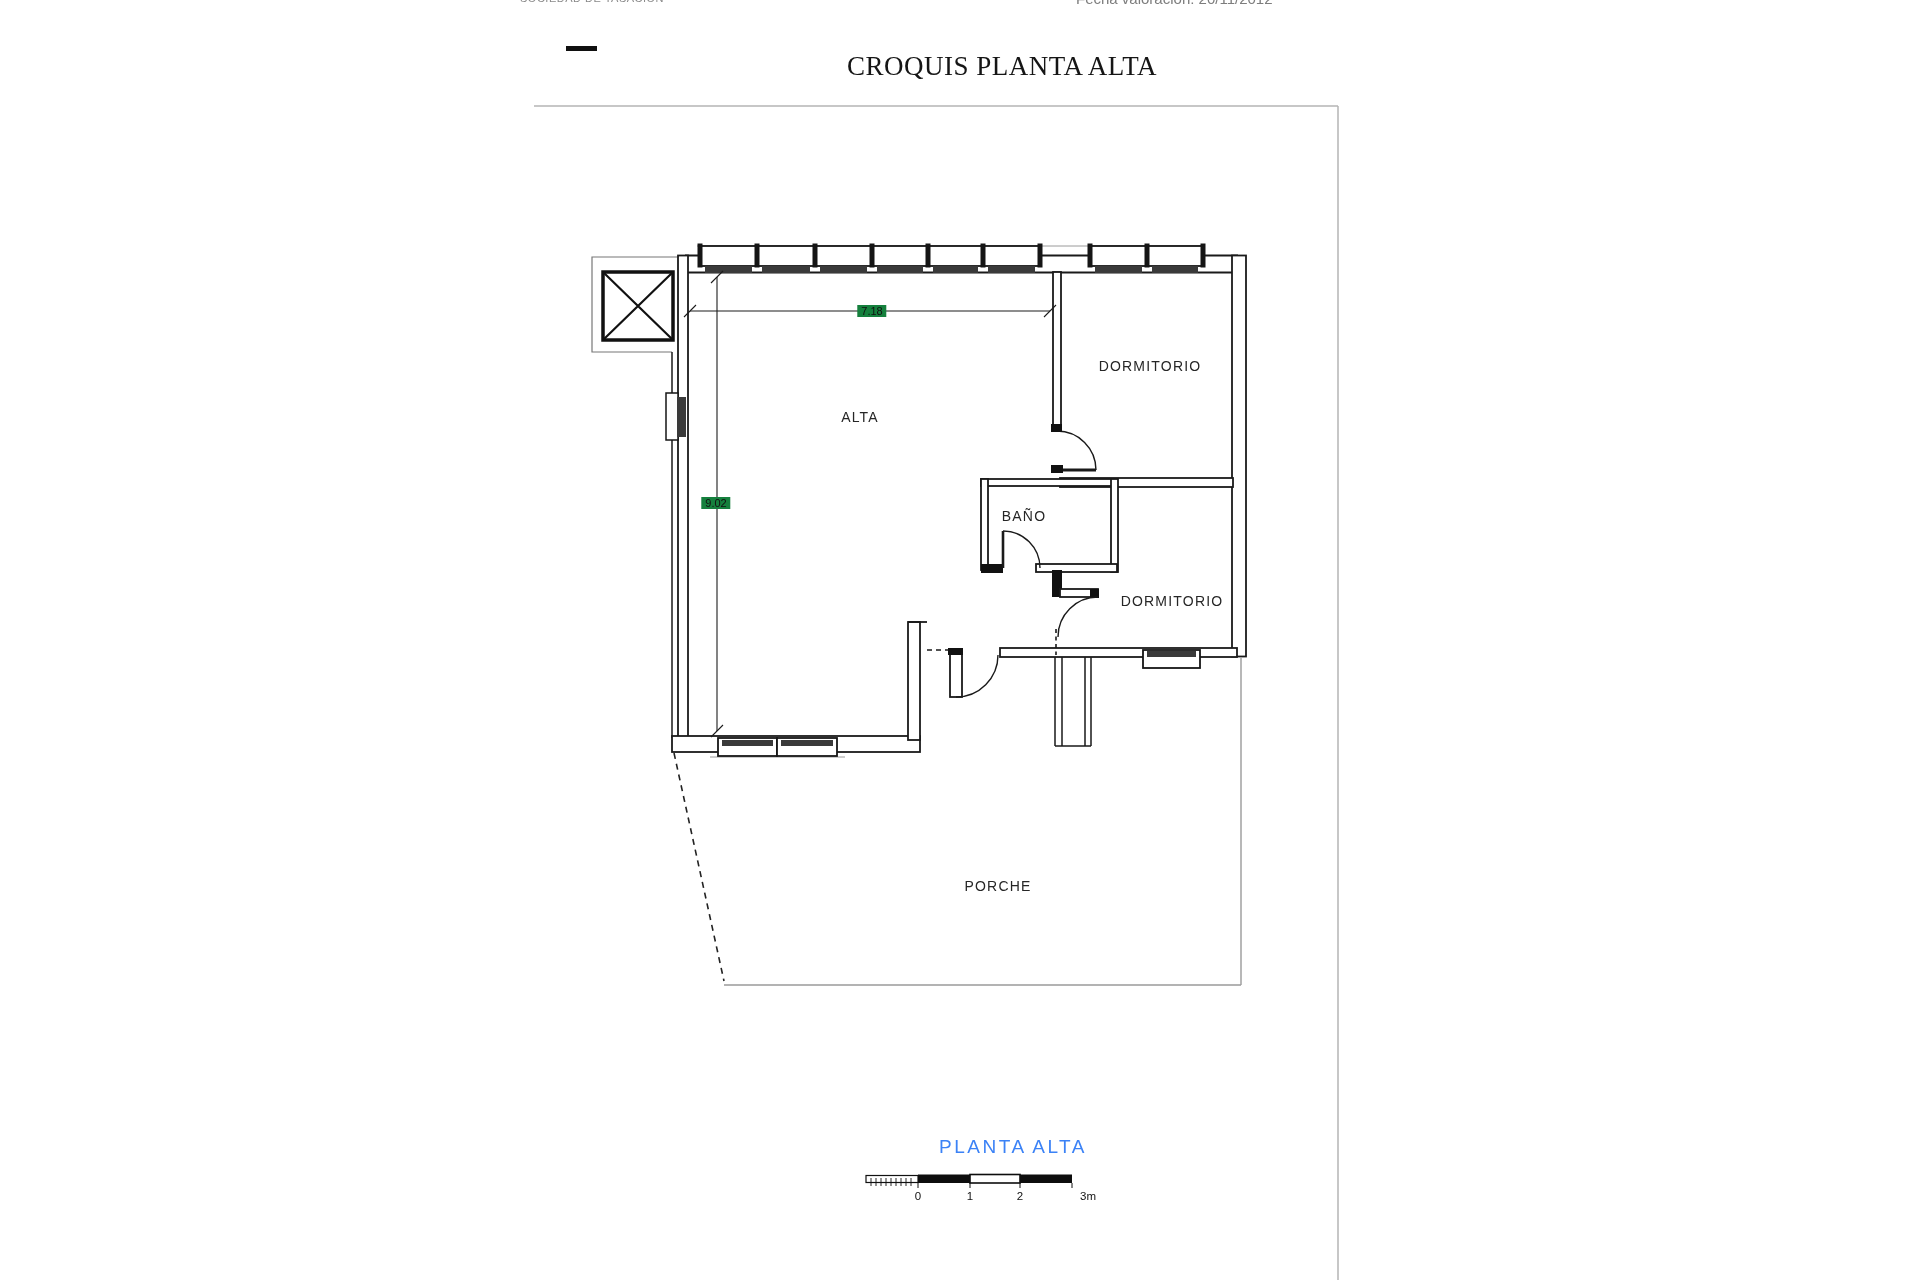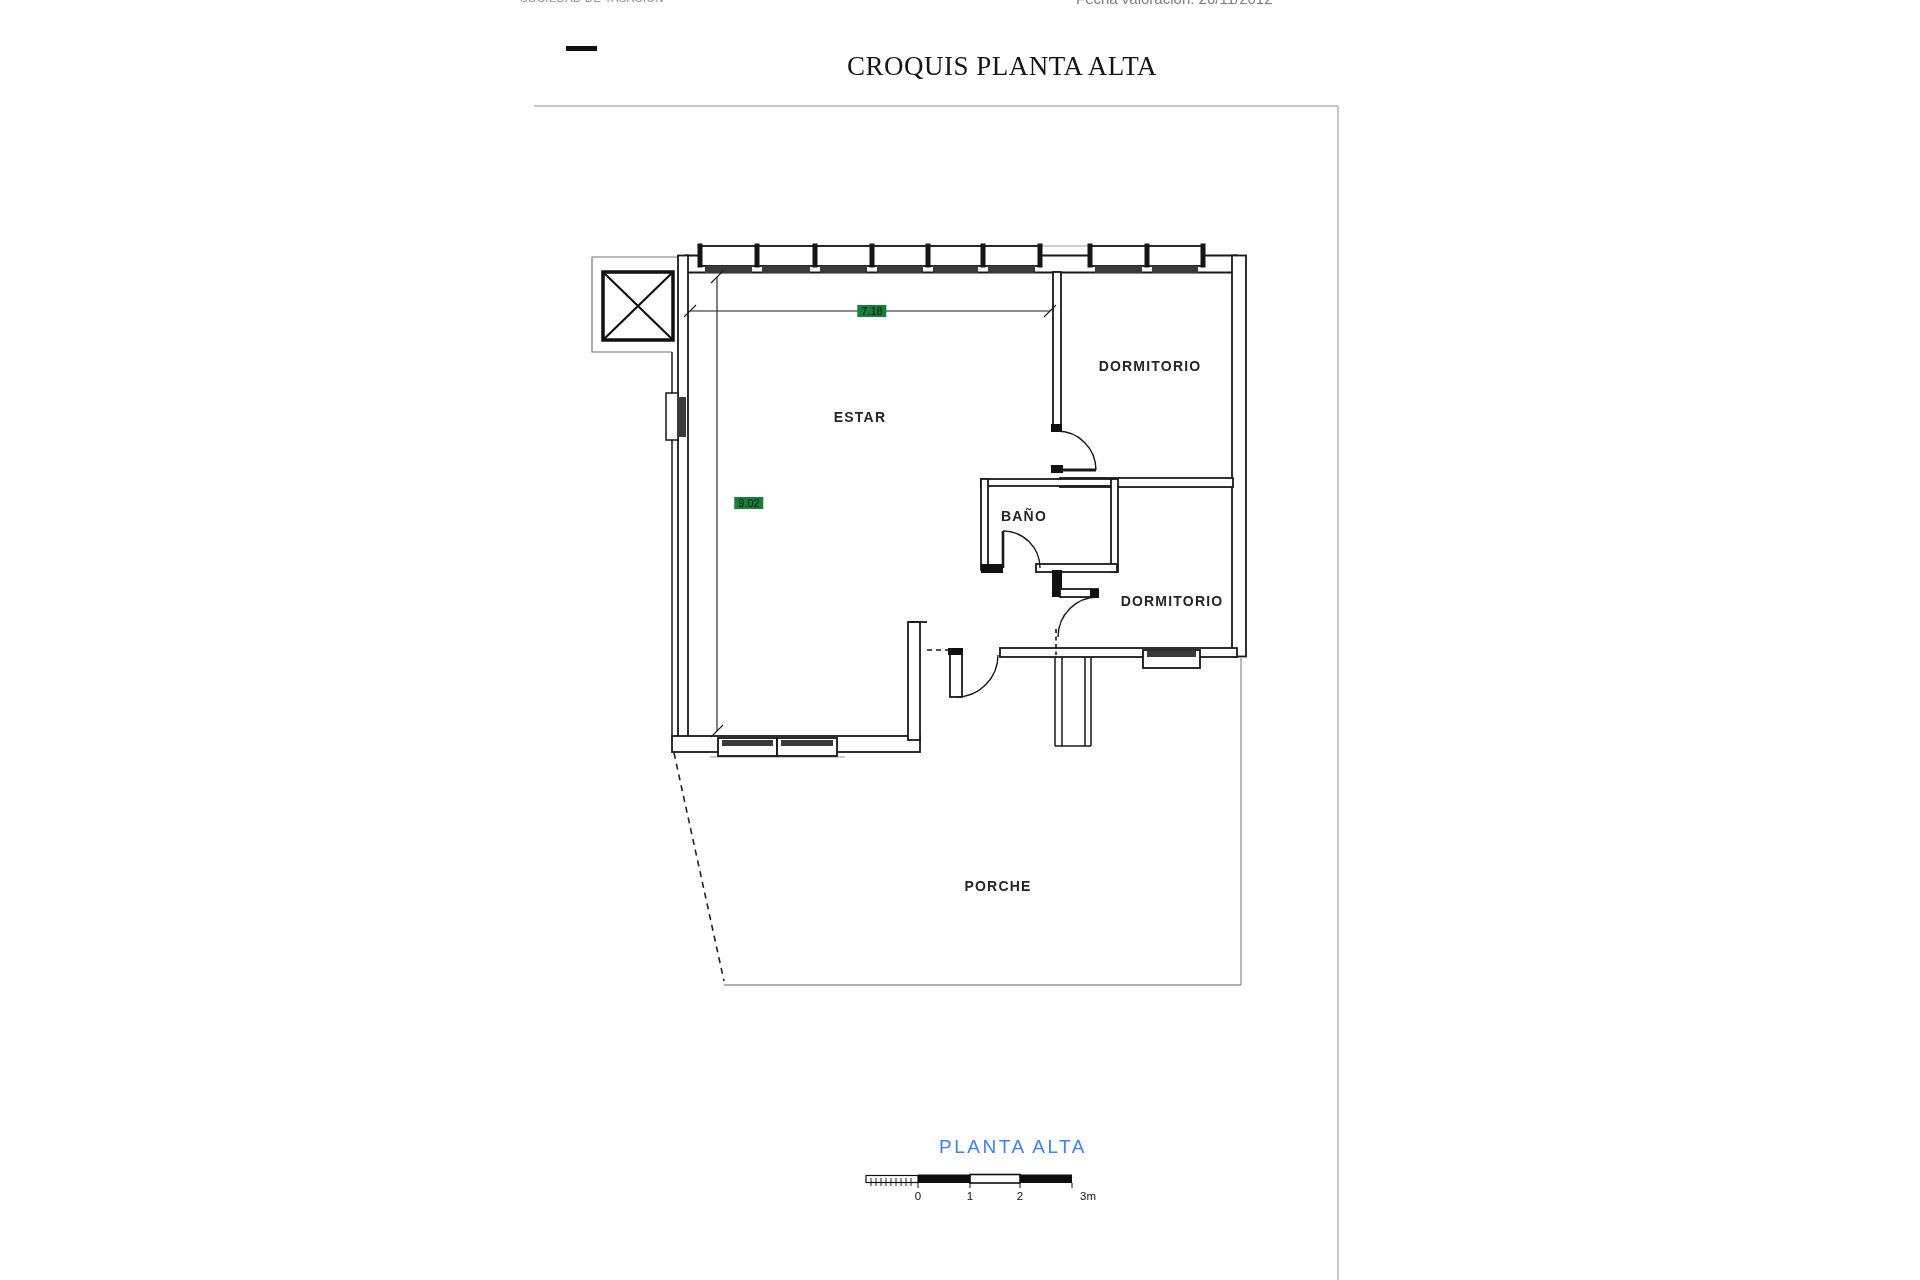--- a/index.html
+++ b/index.html
@@ -3,21 +3,21 @@
 <meta charset="utf-8">
 <style>
   html,body{margin:0;padding:0;background:#ffffff;}
   body{width:1920px;height:1280px;overflow:hidden;font-family:"Liberation Sans",sans-serif;}
   .page{position:relative;width:1708px;height:1280px;background:#fff;}
   .lbl{position:absolute;transform:translate(-50%,-50%);white-space:nowrap;color:#222;}
   .header-faint{position:absolute;color:#8a8a8a;white-space:nowrap;}
   .title{position:absolute;transform:translate(-50%,-50%);font-family:"Liberation Serif",serif;
          font-size:27px;letter-spacing:.5px;color:#151515;white-space:nowrap;}
   .dash{position:absolute;background:#101010;}
-  .room{font-size:14px;letter-spacing:1.2px;color:#262626;font-weight:bold;}
+  .room{font-size:14px;letter-spacing:1.2px;color:#262626;}
   .dim{font-size:11px;color:#111;background:#15803d;padding:0 4px;}
   .caption{font-size:19px;letter-spacing:2.5px;color:#3b82f6;}
   .scale-num{font-size:11.5px;color:#111;}
   svg{position:absolute;left:0;top:0;}
 </style>
 </head>
 <body>
 
 <div class="page">
 
@@ -148,28 +148,28 @@
       <rect x="866" y="1175.5" width="52" height="7" fill="#fff" stroke="#111" stroke-width="1.2"></rect>
       <path d="M871,1178 V1186 M876,1178 V1186 M881,1178 V1186 M886,1178 V1186 M891,1178 V1186
                M896,1178 V1186 M901,1178 V1186 M906,1178 V1186 M911,1178 V1186" stroke="#111" stroke-width="0.9" fill="none"></path>
       <rect x="918" y="1174.5" width="52" height="8.5" fill="#0d0d0d"></rect>
       <rect x="970" y="1174.5" width="50" height="8.5" fill="#fff" stroke="#0d0d0d" stroke-width="1.6"></rect>
       <rect x="1020" y="1174.5" width="52" height="8.5" fill="#0d0d0d"></rect>
       <path d="M918,1183 V1188 M970,1183 V1188 M1020,1183 V1188 M1072,1183 V1188" stroke="#111" stroke-width="1" fill="none"></path>
     </g>
   </svg>
 
-  <div class="lbl room" style="left:860px;top:417px;">ESTAR</div>
+  <div class="lbl room" style="left:860px;top:417px;">ALTA</div>
   <div class="lbl room" style="left:1150px;top:366px;">DORMITORIO</div>
   <div class="lbl room" style="left:1024px;top:516px;">BAÑO</div>
   <div class="lbl room" style="left:1172px;top:601px;">DORMITORIO</div>
   <div class="lbl room" style="left:998px;top:886px;">PORCHE</div>
 
   <div class="lbl dim" style="left:872px;top:311px;">7.18</div>
-  <div class="lbl dim" style="left:749px;top:503px;">9.02</div>
+  <div class="lbl dim" style="left:716px;top:503px;">9.02</div>
 
   <div class="lbl caption" style="left:1013px;top:1147px;">PLANTA ALTA</div>
   <div class="lbl scale-num" style="left:918px;top:1196px;">0</div>
   <div class="lbl scale-num" style="left:970px;top:1196px;">1</div>
   <div class="lbl scale-num" style="left:1020px;top:1196px;">2</div>
   <div class="lbl scale-num" style="left:1070px;top:1196px;margin-left:18px;">3m</div>
 
 </div>
 
 </body></html>

